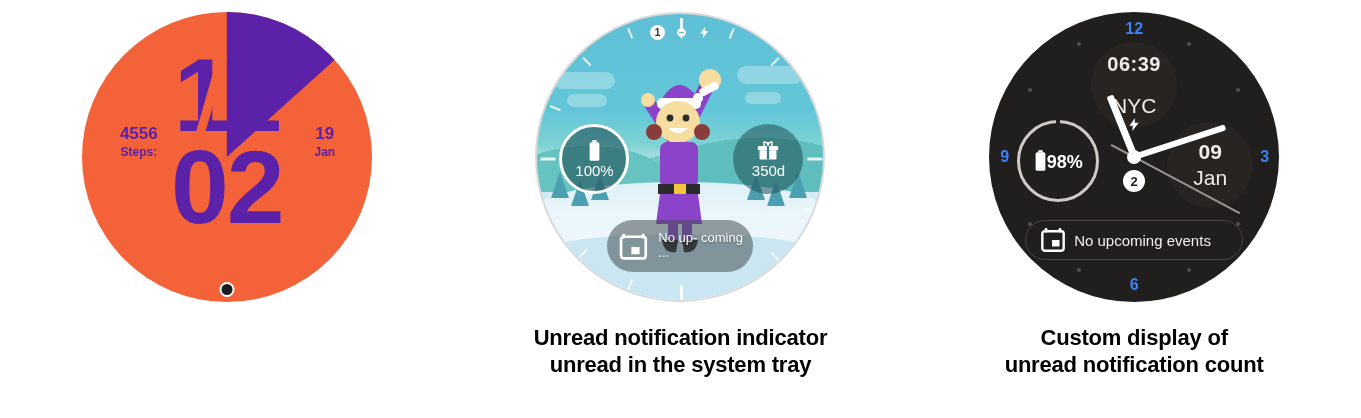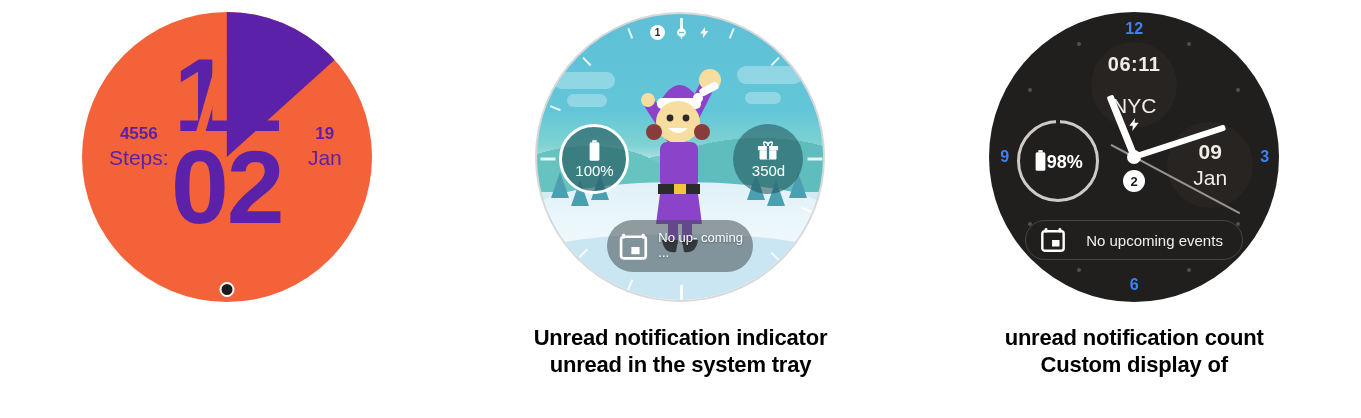--- a/index.html
+++ b/index.html
@@ -89,21 +89,21 @@
   #watch1 .right-comp {
     position: absolute;
     right: 12px;
     top: 112px;
     width: 70px;
     text-align: center;
     color: #5b21a8;
     line-height: 1.22;
   }
   .cval { font-size: 17px; font-weight: bold; display: block; }
-  .clbl { font-size: 21px; font-weight: normal; display: block; }
+  .clbl { font-size: 12px; font-weight: bold; display: block; }
   #watch1 .notif-dot {
     position: absolute;
     left: 50%;
     bottom: 5px;
     transform: translateX(-50%);
     width: 15px;
     height: 15px;
     border-radius: 50%;
     background: #1c1c1c;
     border: 2.5px solid #ffffff;
@@ -376,21 +376,21 @@
     bottom: 42px;
     width: 218px;
     height: 40px;
     border-radius: 20px;
     border: 1px solid #4a4542;
     box-sizing: border-box;
     background: #211f1e;
     display: flex;
     align-items: center;
     padding-left: 14px;
-    gap: 20px;
+    gap: 8px;
     z-index: 8;
   }
   #watch3 .cal-pill-text { color: #f2eeea; font-size: 15px; }
 </style>
 </head>
 <body>
 
 <div class="gallery">
 
   <div class="panel">
@@ -547,21 +547,21 @@
       <div class="pip" style="left:88px;  top:30px;"></div>
       <div class="pip" style="right:88px; top:30px;"></div>
       <div class="pip" style="left:39px;  top:76px;"></div>
       <div class="pip" style="right:39px; top:76px;"></div>
       <div class="pip" style="left:39px;  bottom:76px;"></div>
       <div class="pip" style="right:39px; bottom:76px;"></div>
       <div class="pip" style="left:88px;  bottom:30px;"></div>
       <div class="pip" style="right:88px; bottom:30px;"></div>
 
       <div class="sub sub-city">
-        <span class="t">06:11</span>
+        <span class="t">06:39</span>
         <span class="c">NYC</span>
       </div>
 
       <div class="sub sub-date">
         <span class="d">09</span>
         <span class="m">Jan</span>
       </div>
 
       <div class="batt-ring">
         <div class="batt-gap"></div>
@@ -590,18 +590,18 @@
           <rect x="5" y="1" width="3" height="5" rx="1.4" fill="#fff"></rect>
           <rect x="20" y="1" width="3" height="5" rx="1.4" fill="#fff"></rect>
           <rect x="2.5" y="4.5" width="23" height="21" rx="2.5" fill="none" stroke="#fff" stroke-width="2.6"></rect>
           <rect x="13" y="14" width="8" height="7" fill="#fff"></rect>
         </svg>
         <span class="cal-pill-text">No upcoming events</span>
       </div>
     </div>
 
     <div class="caption">
+      <span>Custom display of</span>
       <span>unread notification count</span>
-      <span>Custom display of</span>
     </div>
   </div>
 
 </div>
 
 </body></html>

